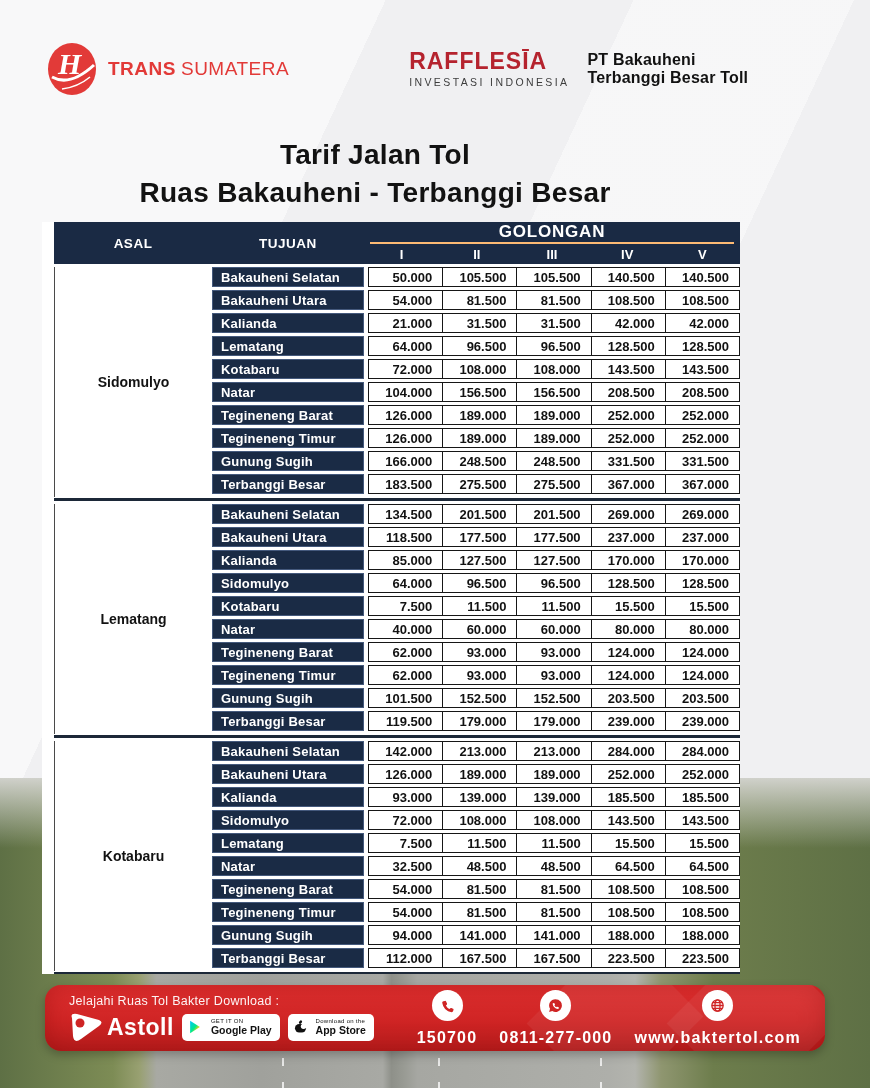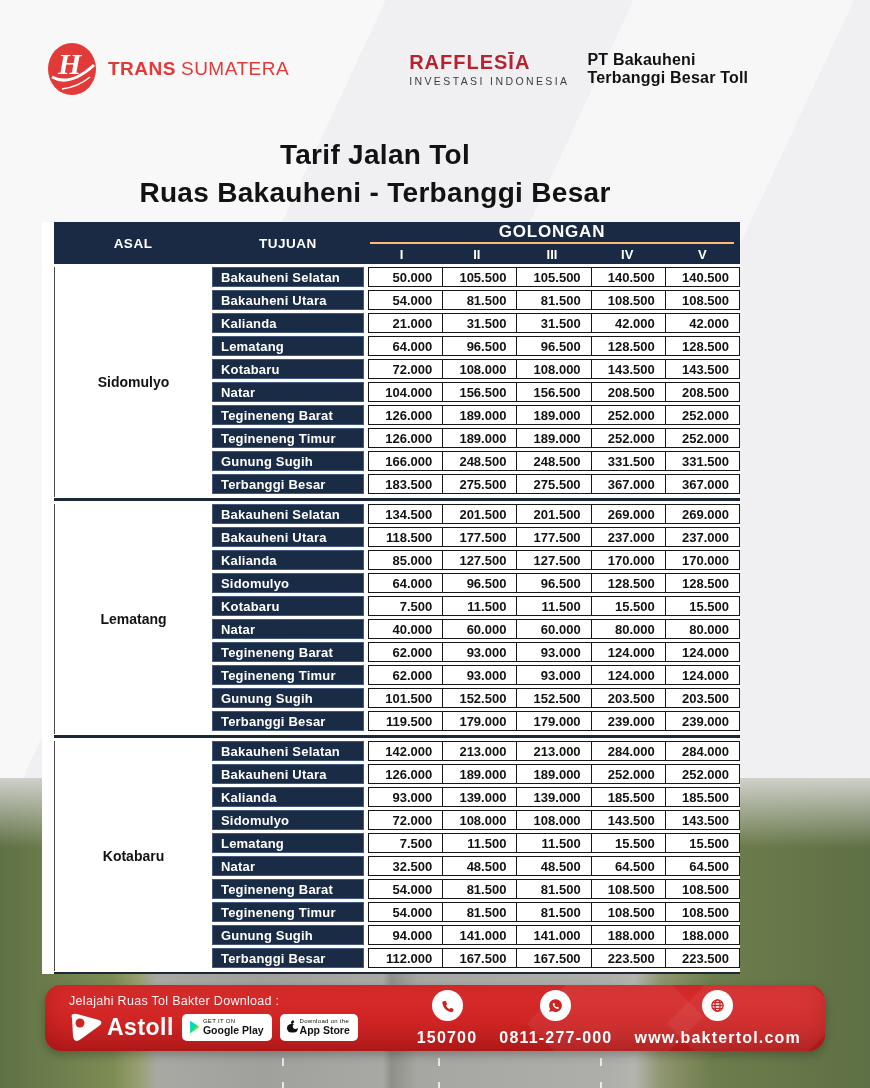--- a/index.html
+++ b/index.html
@@ -42,21 +42,21 @@
   
   .logo-band { position:absolute; top:38px; left:48px; width:774px; height:62px; display:flex; align-items:center; }
   .hk-logo { display:flex; align-items:center; gap:12px; }
   .hk-circle { width:48px; height:52px; border-radius:50%; background:#e23a38; position:relative; overflow:hidden; flex:0 0 auto; }
   .hk-circle .h-glyph { position:absolute; left:10px; top:4px; color:#fff; font-size:30px; font-weight:bold; font-style:italic; font-family:"Liberation Serif", serif; }
   .hk-circle svg { position:absolute; left:0; top:0; }
   .ts-text { font-size:19px; letter-spacing:0.5px; color:#e23a38; white-space:nowrap; }
   .ts-text b { font-weight:bold; margin-right:5px; }
 
   .raff { margin-left:120px; text-align:left; }
-  .raff-name { color:#b5232e; font-weight:bold; font-size:20px; letter-spacing:1px; line-height:1; }
+  .raff-name { color:#b5232e; font-weight:bold; font-size:23px; letter-spacing:1px; line-height:1; }
   .raff-sub { color:#3d3d3d; font-size:10.5px; letter-spacing:2.4px; margin-top:3px; }
 
   .bakter-name { margin-left:18px; color:#121212; font-weight:bold; font-size:16px; line-height:1.15; letter-spacing:0.2px; }
 
   .operated { margin-left:auto; display:flex; align-items:center; gap:8px; }
   .operated-label { color:#8a8a8a; font-size:12px; }
   .hka { font-size:30px; font-weight:bold; line-height:1; letter-spacing:-1px; }
   .hka .l-red { color:#e0282c; }
   .hka .l-k { color:#e0282c; transform:scaleX(1.1); display:inline-block; }
   .hka .l-a { background:linear-gradient(100deg, #f0b32a 48%, #9a9a9a 52%); -webkit-background-clip:text; background-clip:text; color:transparent; }
@@ -101,21 +101,21 @@
   .banner::before { right:150px; }
   .banner::after  { right:10px; }
 
   .dl-block { display:flex; flex-direction:column; gap:4px; }
   .dl-label { font-size:12.5px; letter-spacing:0.3px; opacity:0.95; }
   .dl-row { display:flex; align-items:center; gap:8px; }
   .astoll { display:flex; align-items:center; gap:4px; }
   .astoll-name { font-size:23px; font-weight:bold; letter-spacing:0.5px; }
   .store-badge {
     background:#fff; color:#111; border-radius:5px; height:27px; padding:3px 8px 3px 6px;
-    display:flex; align-items:center; gap:1px; cursor:pointer;
+    display:flex; align-items:center; gap:9px; cursor:pointer;
   }
   .badge-text { display:flex; flex-direction:column; line-height:1.05; }
   .badge-top { font-size:6px; letter-spacing:0.3px; }
   .badge-bottom { font-size:10.5px; font-weight:bold; white-space:nowrap; }
 
   .contact-zone { margin-left:auto; display:flex; align-items:center; gap:22px; position:relative; z-index:1; }
   .contact { display:flex; align-items:center; gap:8px;flex-direction:column; }
   .circle-icon { width:31px; height:31px; border-radius:50%; background:#fff; display:flex; align-items:center; justify-content:center; flex:0 0 auto; }
   .contact-text { font-size:16px; font-weight:bold; letter-spacing:1.2px; white-space:nowrap; }
 </style>

